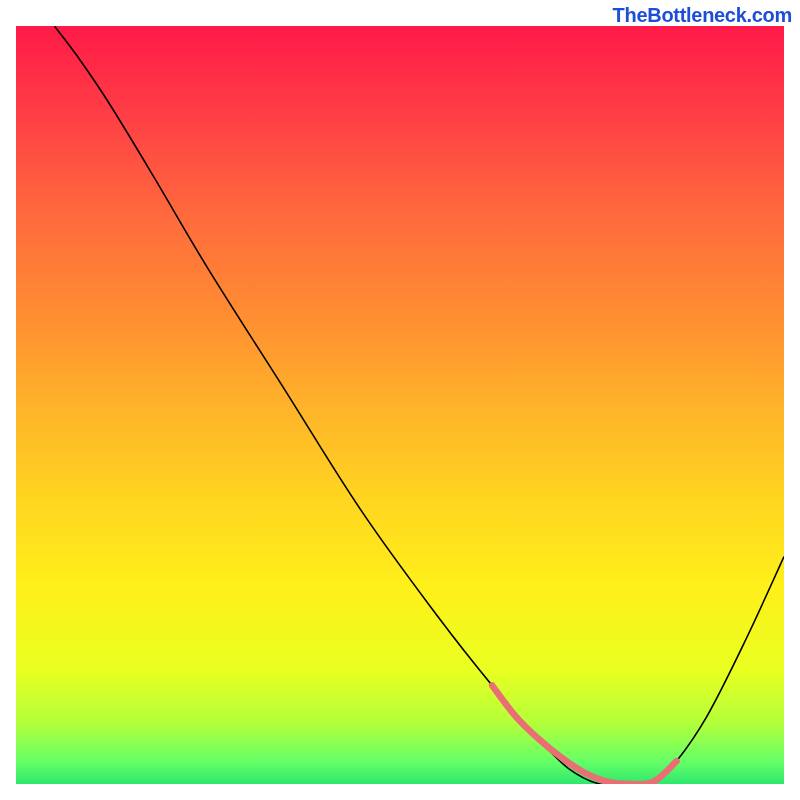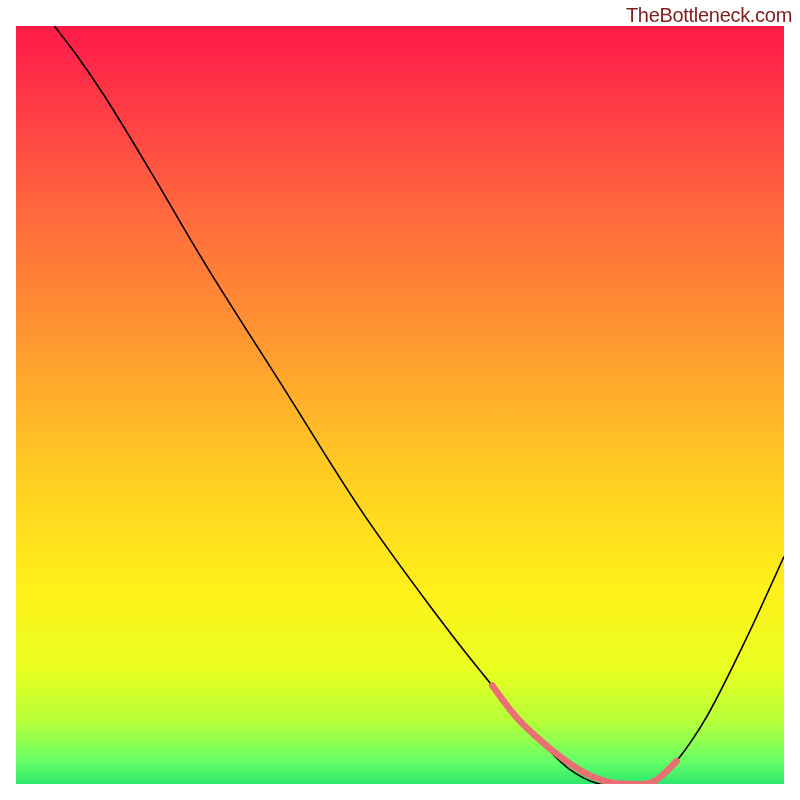--- a/index.html
+++ b/index.html
@@ -8,23 +8,23 @@
       height: 800px;
       background: #ffffff;
       font-family: Arial, sans-serif;
       position: relative;
       overflow: hidden;
     }
     .watermark {
       position: absolute;
       top: 4px;
       right: 8px;
-      color: #7f1d1d;
+      color: #1d4ed8;
       font-size: 20px;
-      font-weight: 400;
+      font-weight: 700;
       z-index: 10;
       letter-spacing: -0.3px;
     }
     .plot-area {
       position: absolute;
       top: 26px;
       left: 16px;
       width: 768px;
       height: 758px;
     }

